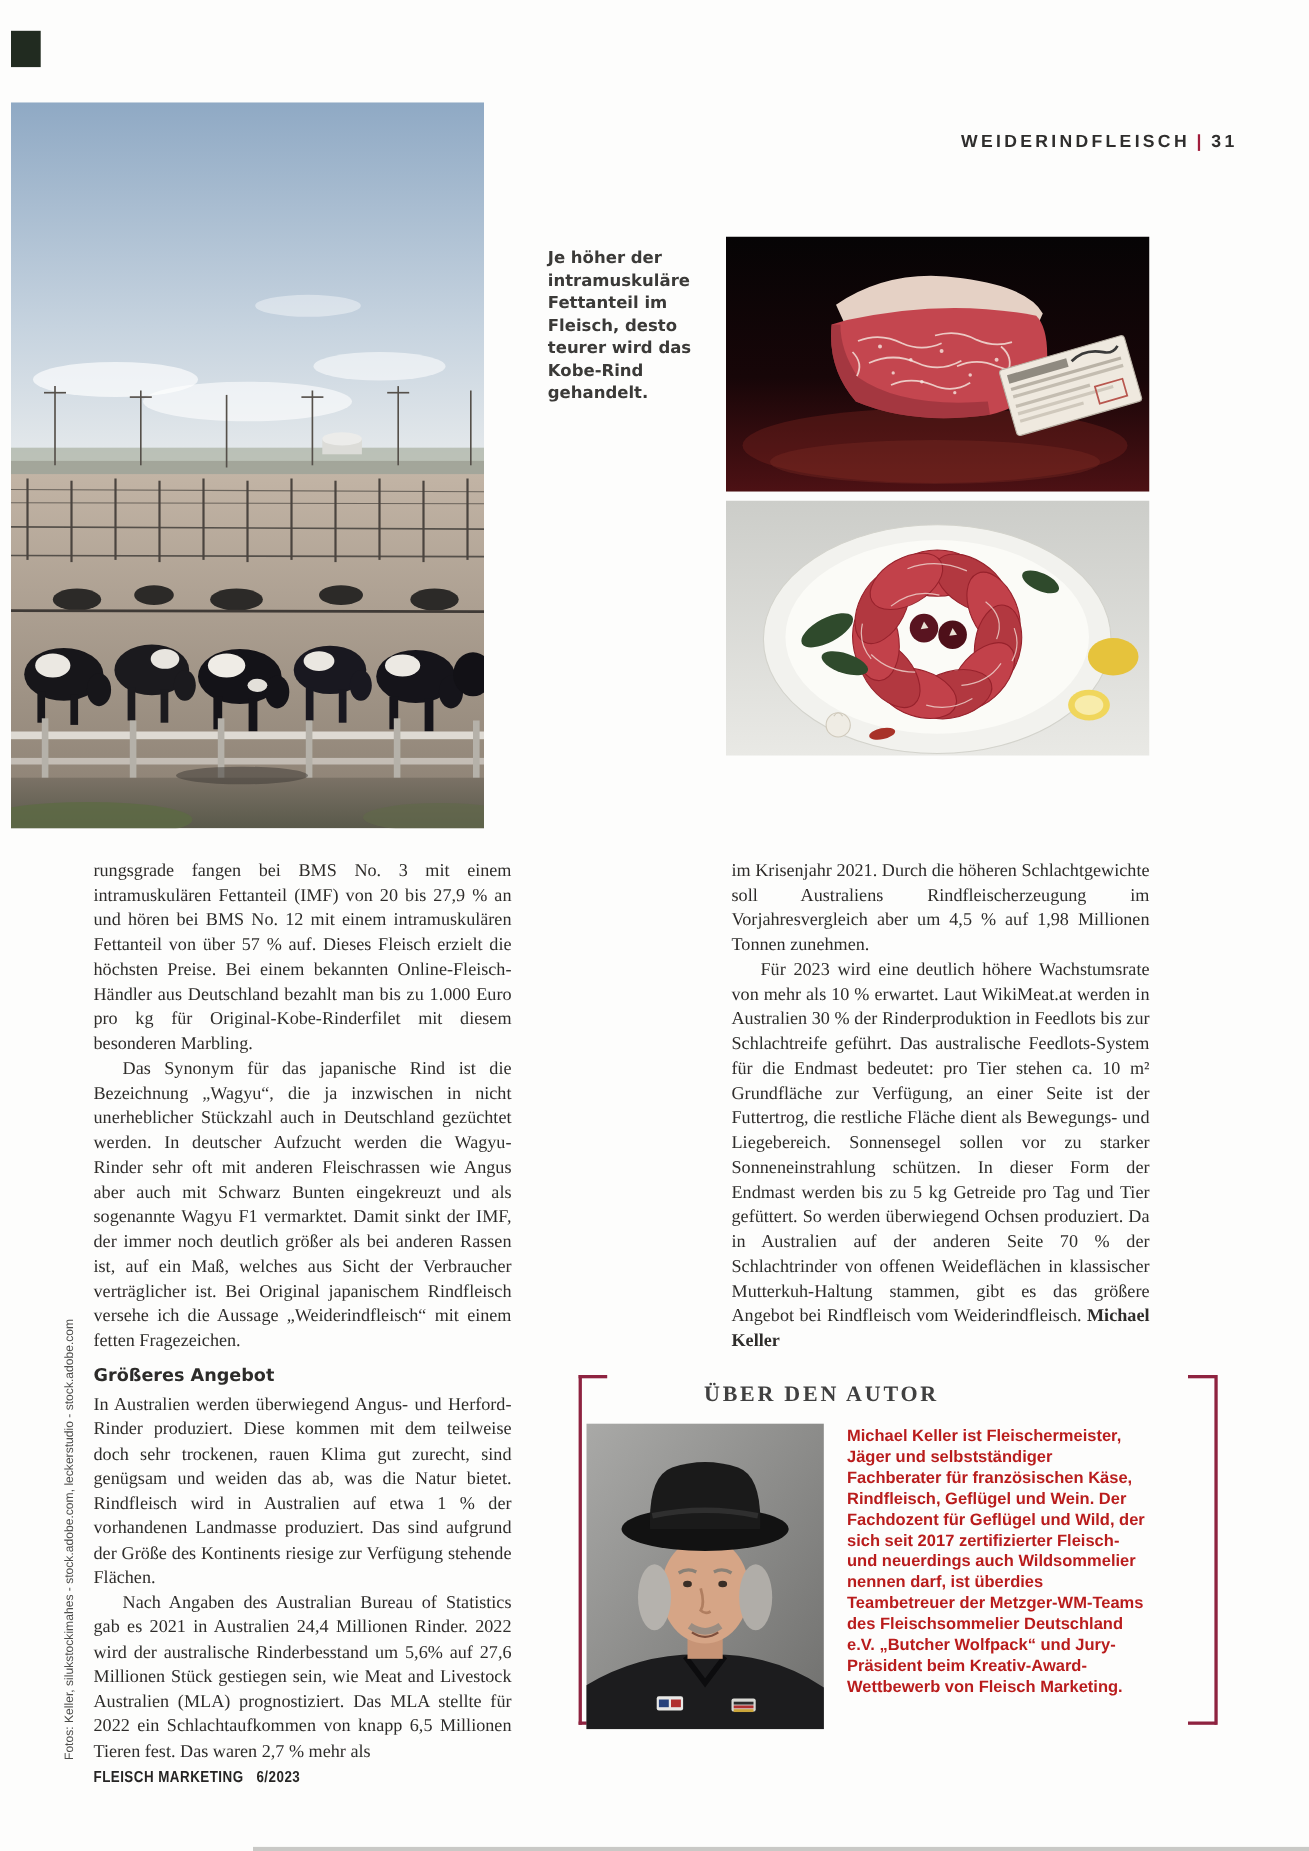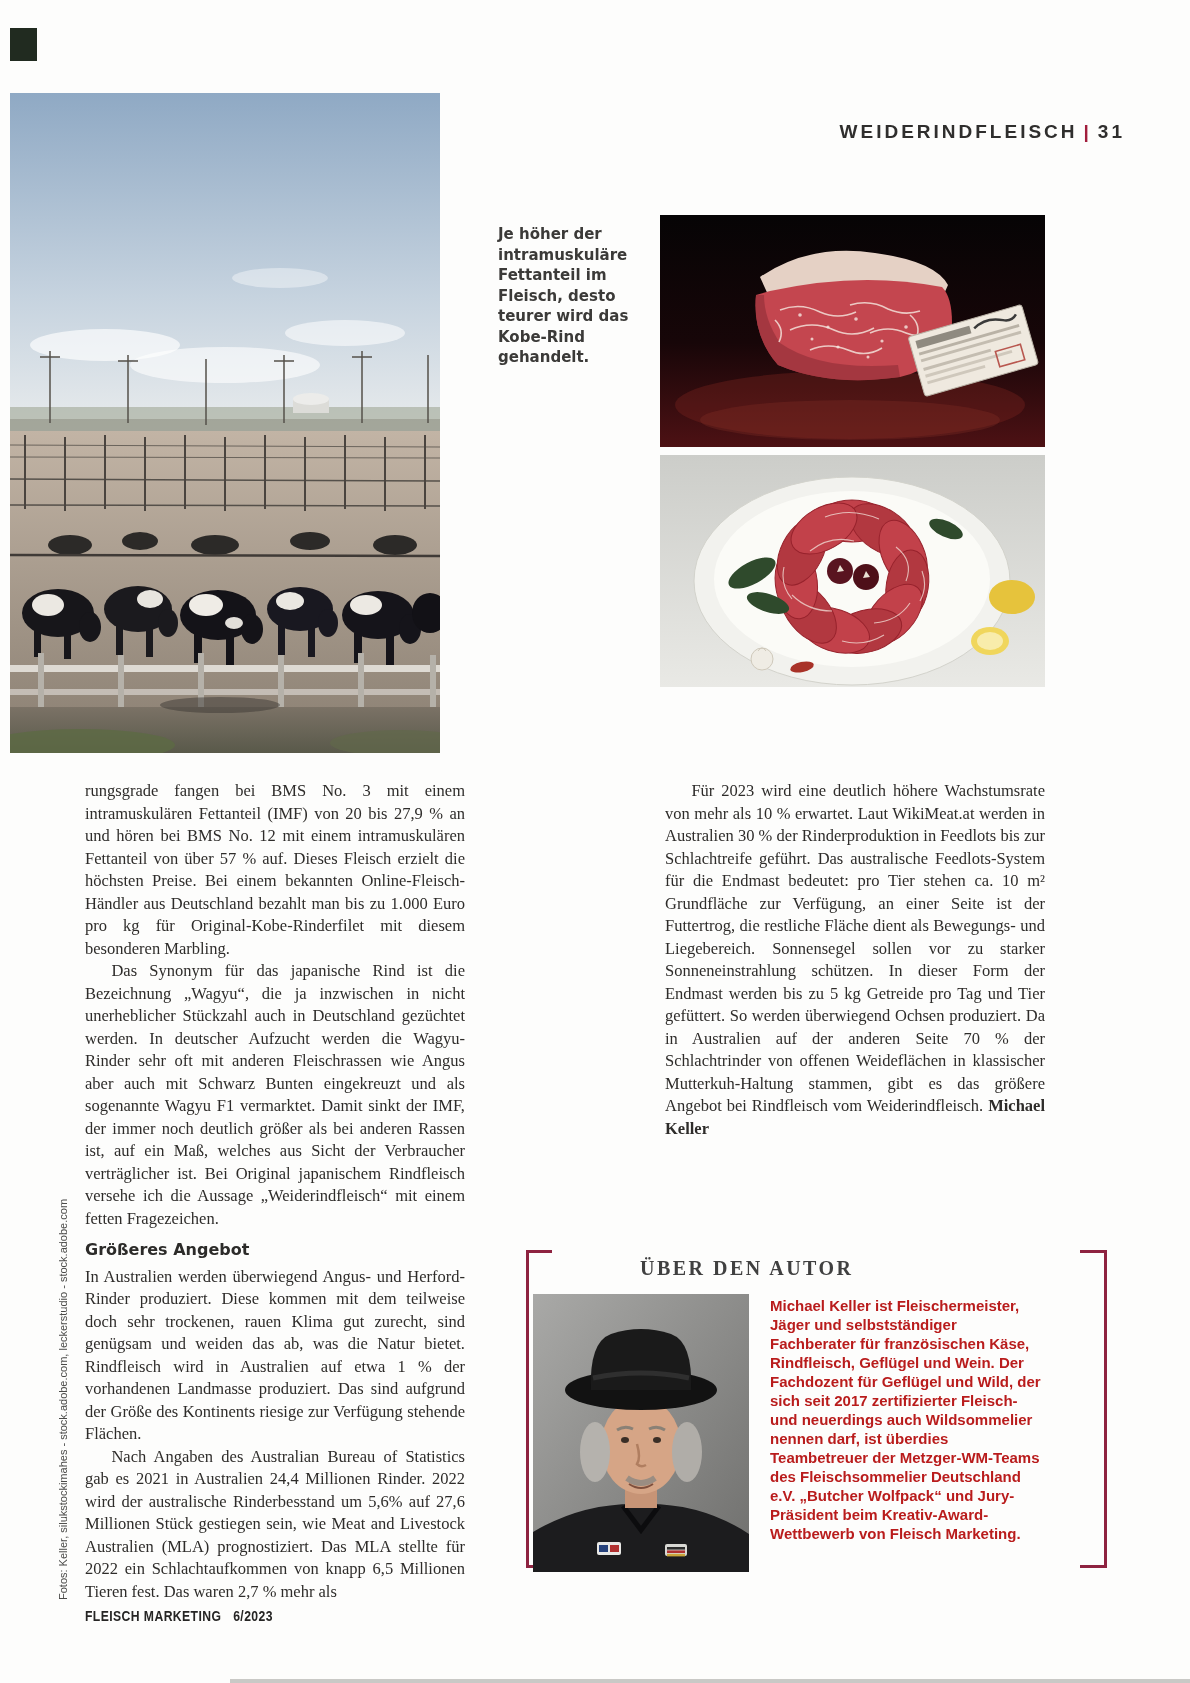--- a/index.html
+++ b/index.html
@@ -2,21 +2,21 @@
 <html lang="de"><head>
 <meta charset="utf-8">
 <style>
   html,body{margin:0;padding:0;background:#ffffff;}
   .page{position:relative;width:1190px;height:1683px;background:#fdfdfc;overflow:hidden;
         font-family:"Liberation Serif", serif;color:#2e2c2a;}
   .abs{position:absolute;}
 
   
   .header{top:121px;right:65px;font-family:"Liberation Sans",sans-serif;
-          font-weight:bold;font-size:19px;letter-spacing:3px;color:#2f2e2d;white-space:nowrap;}
+          font-weight:bold;font-size:16px;letter-spacing:3px;color:#2f2e2d;white-space:nowrap;}
   .header .divider{color:#a11d3c;margin:0 6px;font-weight:bold;}
 
   .corner-square{left:10px;top:28px;width:27px;height:33px;background:#212b20;}
 
   
   .photo{display:block;}
   .photo svg{display:block;}
 
   
   .caption{left:498px;top:224px;width:132px;
@@ -324,20 +324,21 @@
 
   <div class="abs col col-left">
     <p>rungsgrade fangen bei BMS No. 3 mit einem intramuskulären Fettanteil (IMF) von 20 bis 27,9 % an und hören bei BMS No. 12 mit einem intramuskulären Fettanteil von über 57 % auf. Dieses Fleisch erzielt die höchsten Preise. Bei einem bekannten Online-Fleisch-Händler aus Deutschland bezahlt man bis zu 1.000 Euro pro kg für Original-Kobe-Rinderfilet mit diesem besonderen Marbling.</p>
     <p class="indent">Das Synonym für das japanische Rind ist die Bezeichnung „Wagyu“, die ja inzwischen in nicht unerheblicher Stückzahl auch in Deutschland gezüchtet werden. In deutscher Aufzucht werden die Wagyu-Rinder sehr oft mit anderen Fleischrassen wie Angus aber auch mit Schwarz Bunten eingekreuzt und als sogenannte Wagyu F1 vermarktet. Damit sinkt der IMF, der immer noch deutlich größer als bei anderen Rassen ist, auf ein Maß, welches aus Sicht der Verbraucher verträglicher ist. Bei Original japanischem Rindfleisch versehe ich die Aussage „Weiderindfleisch“ mit einem fetten Fragezeichen.</p>
     <p class="subhead">Größeres Angebot</p>
     <p>In Australien werden überwiegend Angus- und Herford-Rinder produziert. Diese kommen mit dem teilweise doch sehr trockenen, rauen Klima gut zurecht, sind genügsam und weiden das ab, was die Natur bietet. Rindfleisch wird in Australien auf etwa 1 % der vorhandenen Landmasse produziert. Das sind aufgrund der Größe des Kontinents riesige zur Verfügung stehende Flächen.</p>
     <p class="indent">Nach Angaben des Australian Bureau of Statistics gab es 2021 in Australien 24,4 Millionen Rinder. 2022 wird der australische Rinderbesstand um 5,6% auf 27,6 Millionen Stück gestiegen sein, wie Meat and Livestock Australien (MLA) prognostiziert. Das MLA stellte für 2022 ein Schlachtaufkommen von knapp 6,5 Millionen Tieren fest. Das waren 2,7 % mehr als</p>
   </div>
 
   <div class="abs col col-right">
+    <p>im Krisenjahr 2021. Durch die höheren Schlachtgewichte soll Australiens Rindfleischerzeugung im Vorjahresvergleich aber um 4,5 % auf 1,98 Millionen Tonnen zunehmen.</p>
     <p class="indent"><span>Für 2023 wird eine deutlich höhere Wachstumsrate von mehr als 10 % erwartet. Laut WikiMeat.at werden in Australien 30 % der Rinderproduktion in Feedlots bis zur Schlachtreife geführt. Das australische Feedlots-System für die Endmast bedeutet: pro Tier stehen ca. 10 m² Grundfläche zur Verfügung, an einer Seite ist der Futtertrog, die restliche Fläche dient als Bewegungs- und Liegebereich. Sonnensegel sollen vor zu starker Sonneneinstrahlung schützen. In dieser Form der Endmast werden bis zu 5 kg Getreide pro Tag und Tier gefüttert. So werden überwiegend Ochsen produziert. Da in Australien auf der anderen Seite 70 % der Schlachtrinder von offenen Weideflächen in klassischer Mutterkuh-Haltung stammen, gibt es das größere Angebot bei Rindfleisch vom Weiderindfleisch. </span><span class="byline">Michael Keller</span></p>
   </div>
 
   <div class="abs bracket" style="left:526px;top:1250px;width:2.5px;height:318px;"></div>
   <div class="abs bracket" style="left:526px;top:1250px;width:26px;height:2.5px;"></div>
   <div class="abs bracket" style="left:526px;top:1565px;width:26px;height:2.5px;"></div>
   <div class="abs bracket" style="left:1104px;top:1250px;width:2.5px;height:318px;"></div>
   <div class="abs bracket" style="left:1080px;top:1250px;width:26px;height:2.5px;"></div>
   <div class="abs bracket" style="left:1080px;top:1565px;width:26px;height:2.5px;"></div>
 

